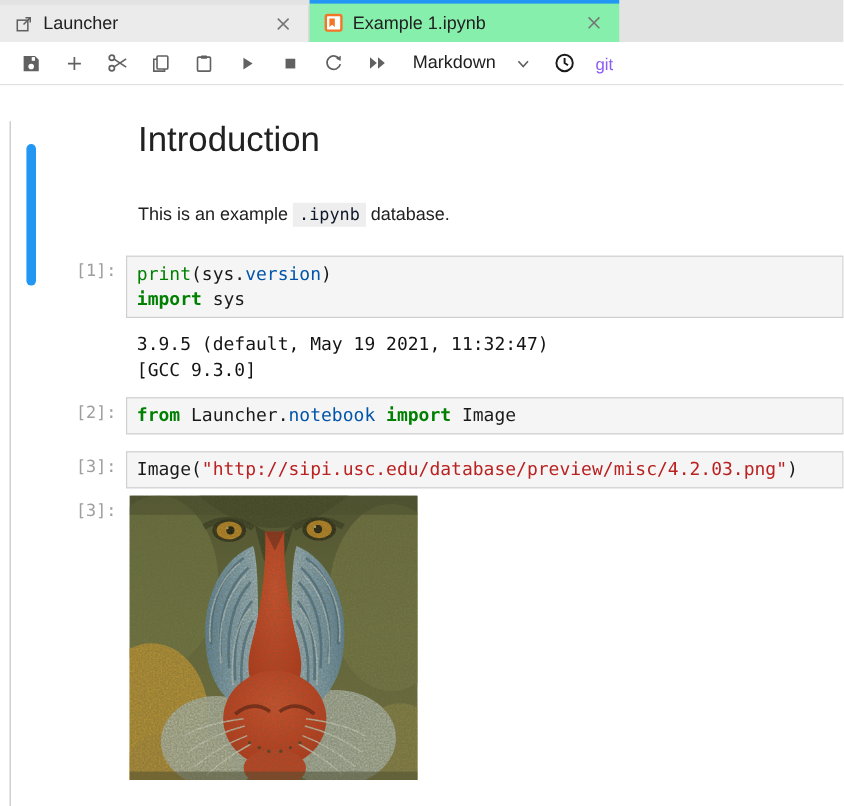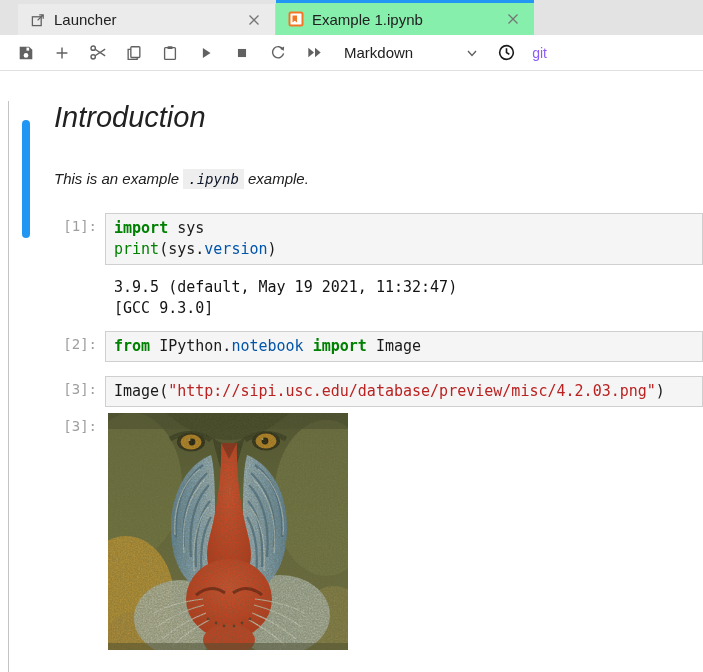--- a/index.html
+++ b/index.html
@@ -2,42 +2,42 @@
 <html><head>
 <meta charset="utf-8">
 <style>
   html,body{margin:0;padding:0;width:703px;height:672px;overflow:hidden;
     background:#fff;font-family:"Liberation Sans",sans-serif;}
   *{box-sizing:border-box;}
 
   
   .tabbar{height:35px;background:#e3e3e3;display:flex;align-items:flex-end;}
   .tab{display:flex;align-items:center;width:258px;padding:0 12px 0 12px;cursor:pointer;}
-  .tab.inactive{height:31px;background:#ebebeb;border-right:1px solid #cfcfcf;margin-left:18px;}
+  .tab.inactive{height:31px;background:#ebebeb;border-right:1px solid #cfcfcf;}
   .tab.active{height:35px;background:#86efac;border-top:3px solid #2196f3;}
   .tab-label{flex:1;font-size:15px;color:#212121;margin-left:8px;white-space:nowrap;overflow:hidden;}
   .tab-close{flex:none;display:flex;align-items:center;justify-content:center;width:18px;height:18px;}
 
   
   .toolbar{height:36px;background:#fff;border-bottom:1px solid #e0e0e0;
     display:flex;align-items:center;padding-left:8px;}
   .tbtn{width:36px;height:30px;display:flex;align-items:center;justify-content:center;cursor:pointer;}
-  .celltype{display:flex;align-items:center;margin-left:12px;cursor:pointer;gap:36px;}
+  .celltype{display:flex;align-items:center;margin-left:12px;cursor:pointer;}
   .celltype-label{font-size:15px;color:#212121;}
   .celltype .chev{margin-left:16px;display:flex;}
   .kernel-ind{margin-left:18px;display:flex;align-items:center;cursor:pointer;}
   .git-label{margin-left:16px;font-size:14px;color:#8b5cf6;cursor:pointer;}
 
   
   .content{position:relative;height:601px;background:#fff;}
   .leftrule{position:absolute;left:8px;top:0;bottom:0;width:1px;background:#c4c4c4;}
   .collapser{position:absolute;left:22px;top:19px;width:8px;height:118px;
     border-radius:4px;background:#2196f3;cursor:pointer;}
 
-  .md-cell{padding-left:54px;font-style:italic;}
+  .md-cell{padding-left:115px;}
   .md-cell h1{margin:30px 0 0 0;font-size:29px;line-height:33px;font-weight:500;color:#212121;}
   .md-cell p{margin:36px 0 0 0;font-size:15px;color:#212121;}
   .chip{font-family:"DejaVu Sans Mono","Liberation Mono",monospace;font-size:14px;
     background:#eee;padding:2px 5px;color:#0f172a;}
 
   .cellrow,.outrow{display:flex;}
   .prompt{flex:none;width:105px;text-align:right;padding:5px 8px 0 0;
     font-family:"DejaVu Sans Mono","Liberation Mono",monospace;font-size:14px;color:#9e9e9e;}
   .editor{flex:1;background:#f5f5f5;border:1px solid #cfcfcf;padding:4px 8px;cursor:text;}
   .cl{font-family:"DejaVu Sans Mono","Liberation Mono",monospace;font-size:15px;
@@ -161,43 +161,43 @@
 </div>
 
 <div class="content">
   <div class="leftrule"></div>
   <div class="collapser"></div>
 
   <div class="md-cell">
     <h1>Introduction</h1>
     <p><span>This is an example</span>
       <span class="chip">.ipynb</span>
-      <span>example.</span></p>
+      <span>database.</span></p>
   </div>
 
   <div class="cellrow mt-c1">
     <div class="prompt">[1]:</div>
     <div class="editor">
+      <div class="cl"><span class="bi">print</span><span>(sys.</span><span class="pr">version</span><span>)</span></div>
       <div class="cl"><span class="kw">import</span><span> sys</span></div>
-      <div class="cl"><span class="bi">print</span><span>(sys.</span><span class="pr">version</span><span>)</span></div>
     </div>
   </div>
 
   <div class="outrow mt-o1">
     <div class="prompt"></div>
     <div class="outbody">
       <div class="ol">3.9.5 (default, May 19 2021, 11:32:47)</div>
       <div class="ol">[GCC 9.3.0]</div>
     </div>
   </div>
 
   <div class="cellrow mt-c2">
     <div class="prompt">[2]:</div>
     <div class="editor">
-      <div class="cl"><span class="kw">from</span><span> IPython.</span><span class="pr">notebook</span><span> </span><span class="kw">import</span><span> Image</span></div>
+      <div class="cl"><span class="kw">from</span><span> Launcher.</span><span class="pr">notebook</span><span> </span><span class="kw">import</span><span> Image</span></div>
     </div>
   </div>
 
   <div class="cellrow mt-c3">
     <div class="prompt">[3]:</div>
     <div class="editor">
       <div class="cl"><span>Image(</span><span class="st">"http://sipi.usc.edu/database/preview/misc/4.2.03.png"</span><span>)</span></div>
     </div>
   </div>
 

